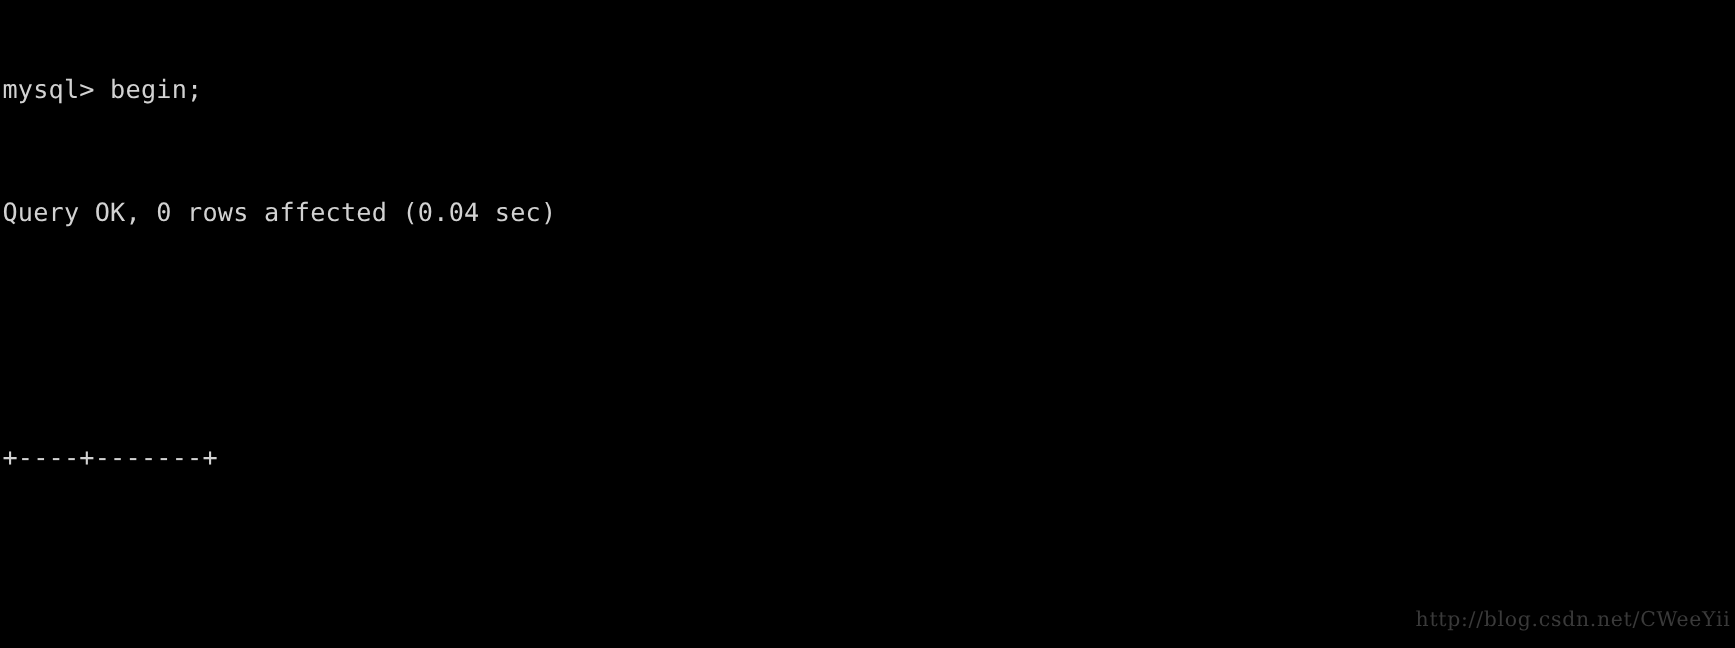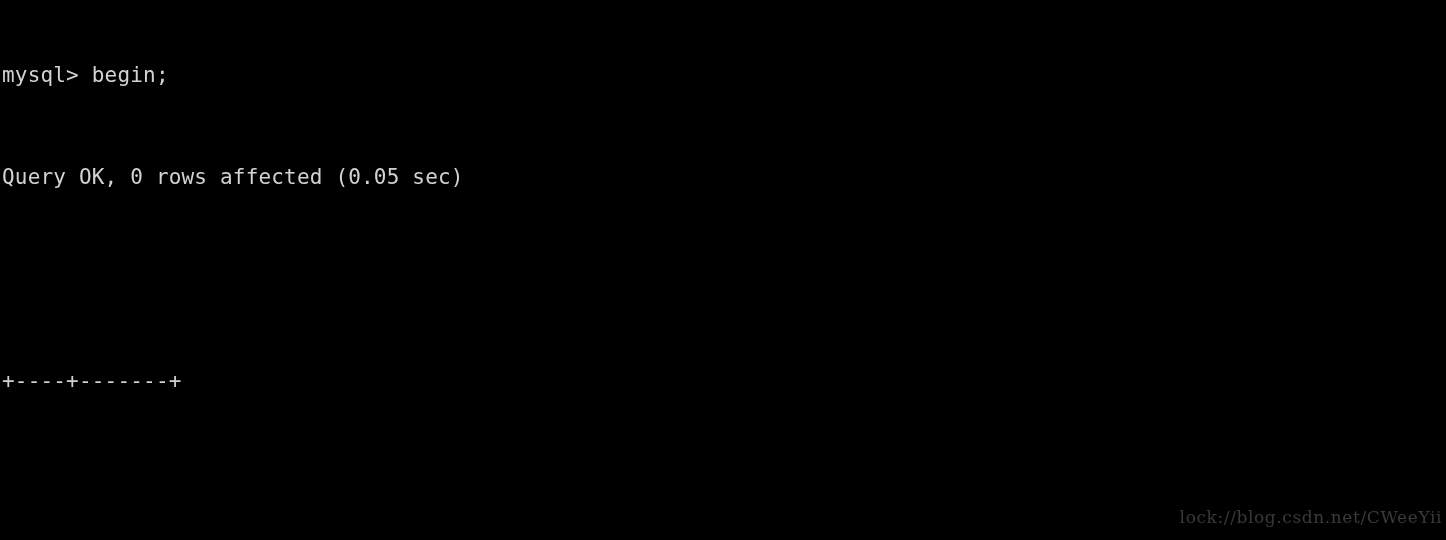--- a/index.html
+++ b/index.html
@@ -45,31 +45,31 @@
     white-space: pre;
   }
 </style>
 </head>
 <body>
 
 <div id="terminal">
 
   <div id="terminal-lines">
     <div class="term-line">mysql&gt; begin;</div>
-    <div class="term-line">Query OK, 0 rows affected (0.05 sec)</div>
+    <div class="term-line">Query OK, 0 rows affected (0.04 sec)</div>
     <div class="term-line blank"></div>
     <div class="term-line">+----+-------+</div>
     
     
     
     
     
     
     
     
     
     
     
   </div>
 
-  <div id="watermark">lock://blog.csdn.net/CWeeYii</div>
+  <div id="watermark">http://blog.csdn.net/CWeeYii</div>
 
 </div>
 
 </body></html>

